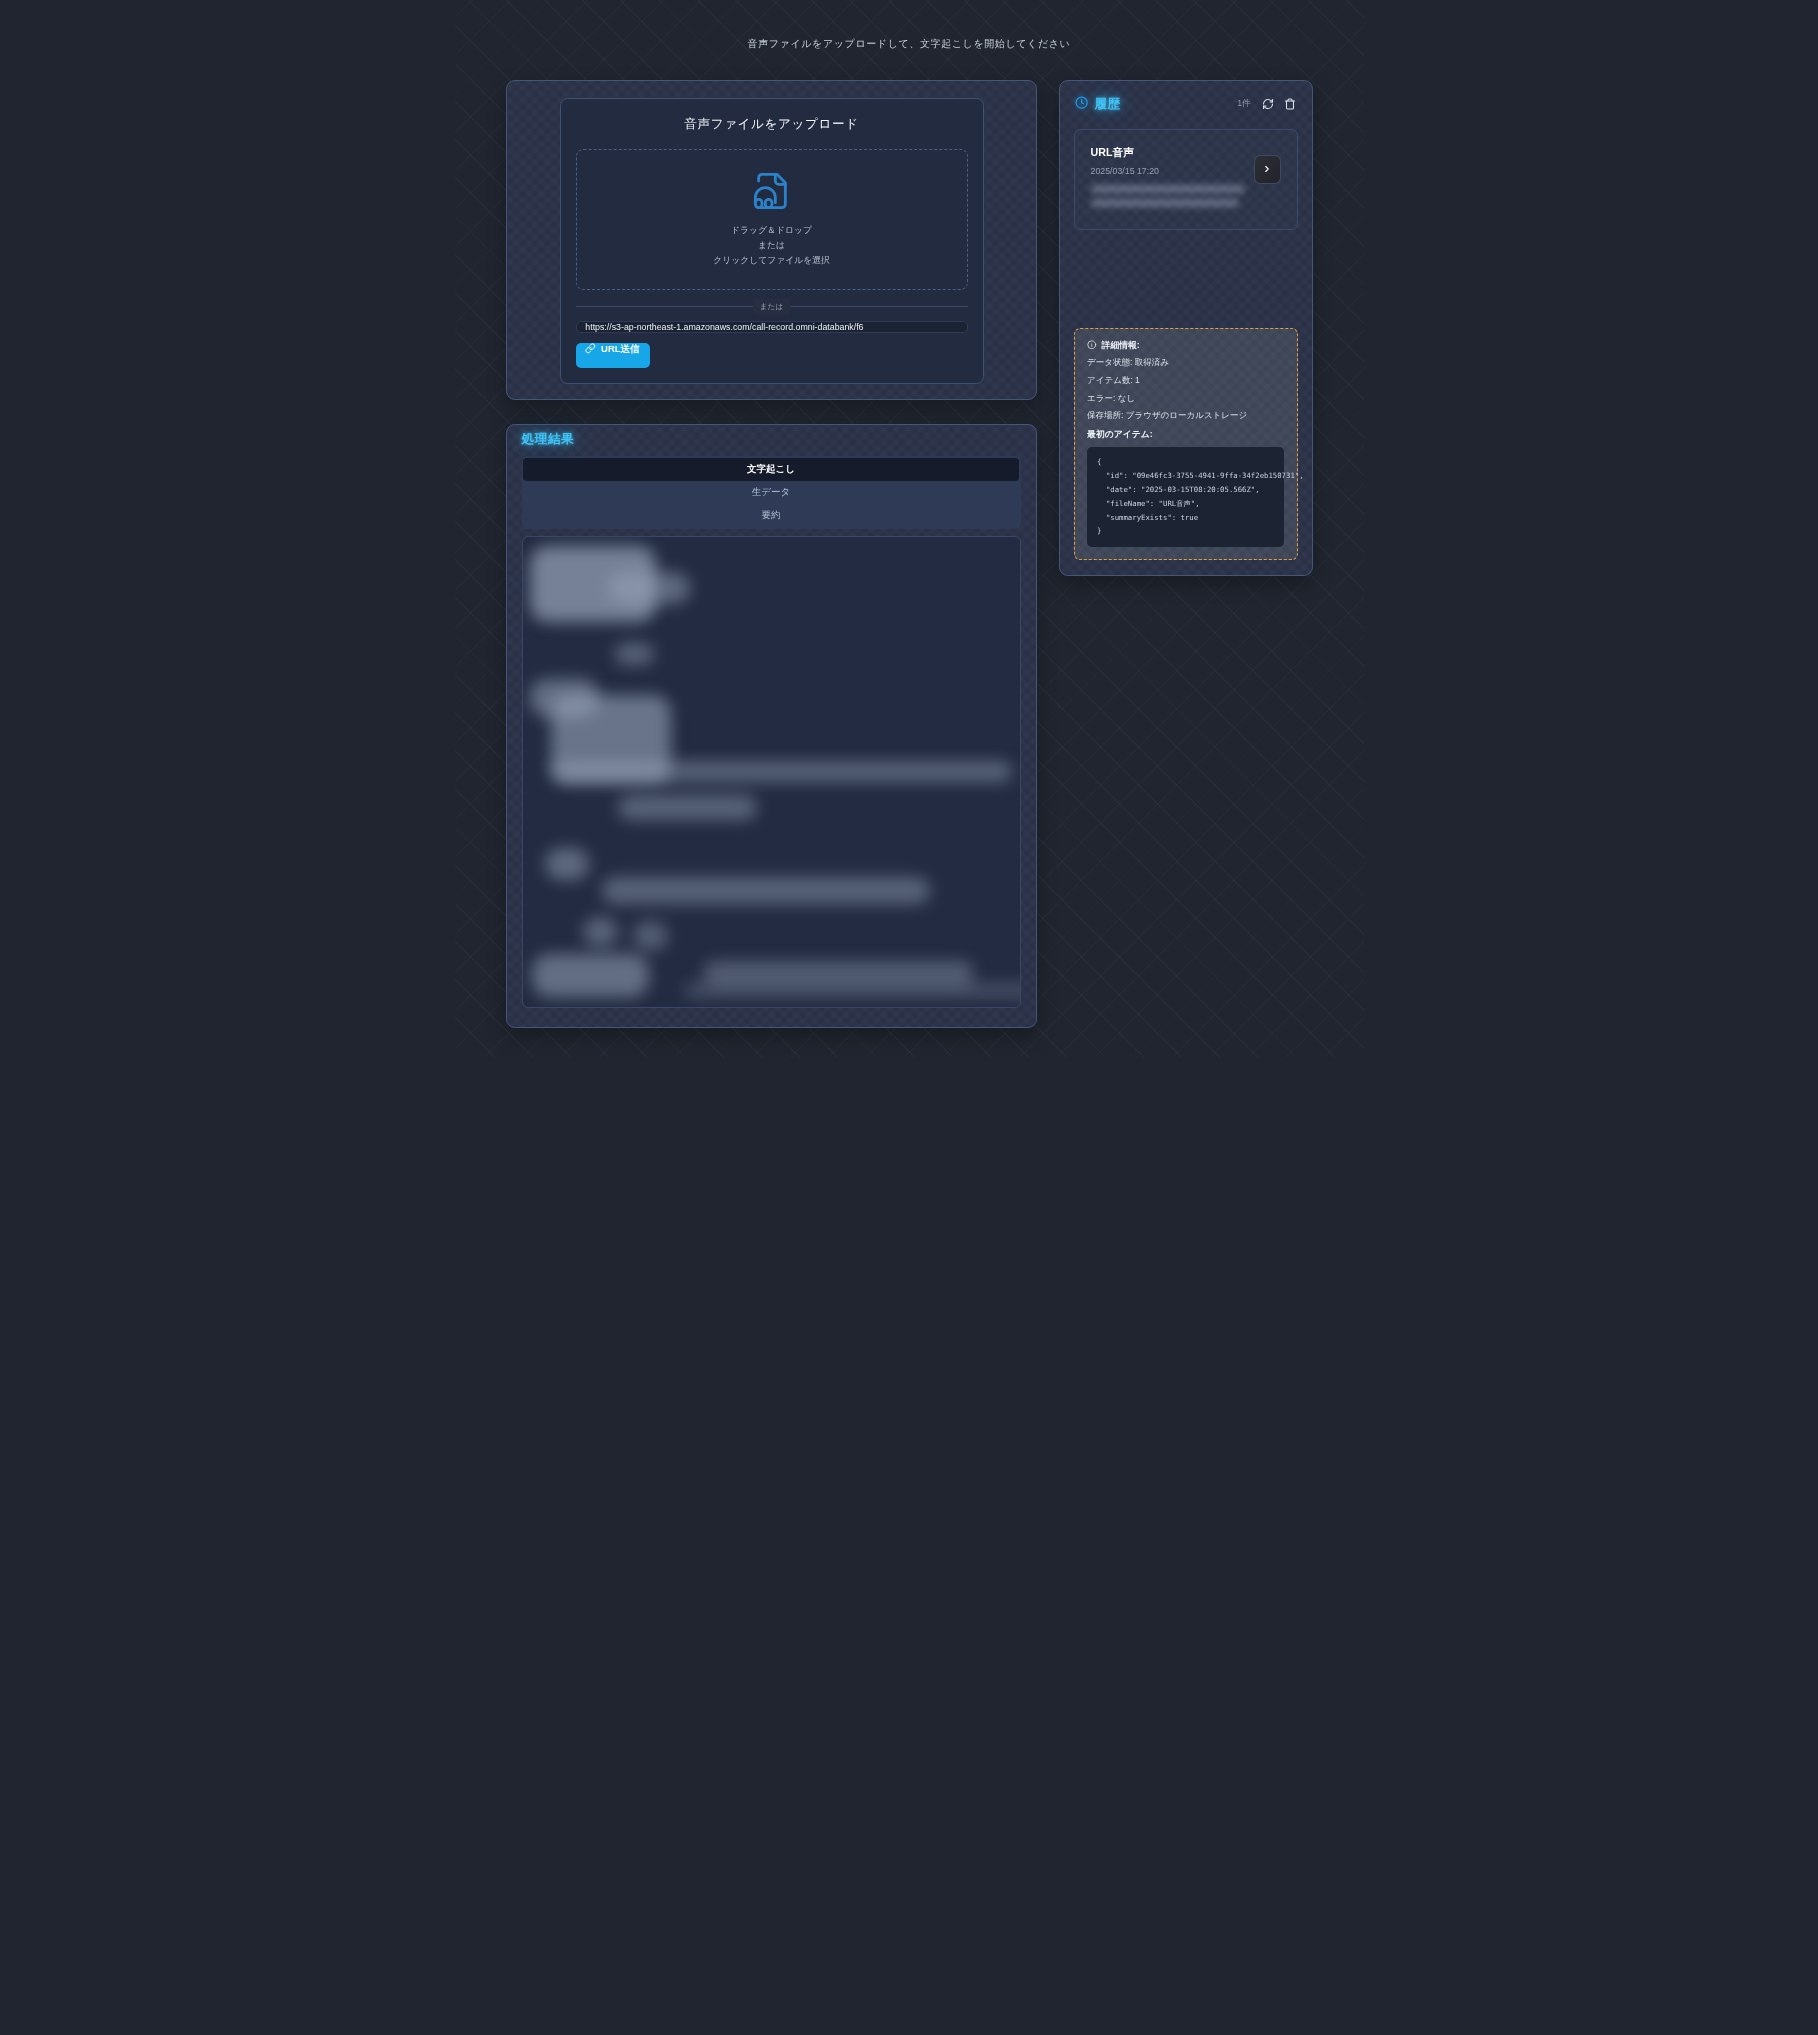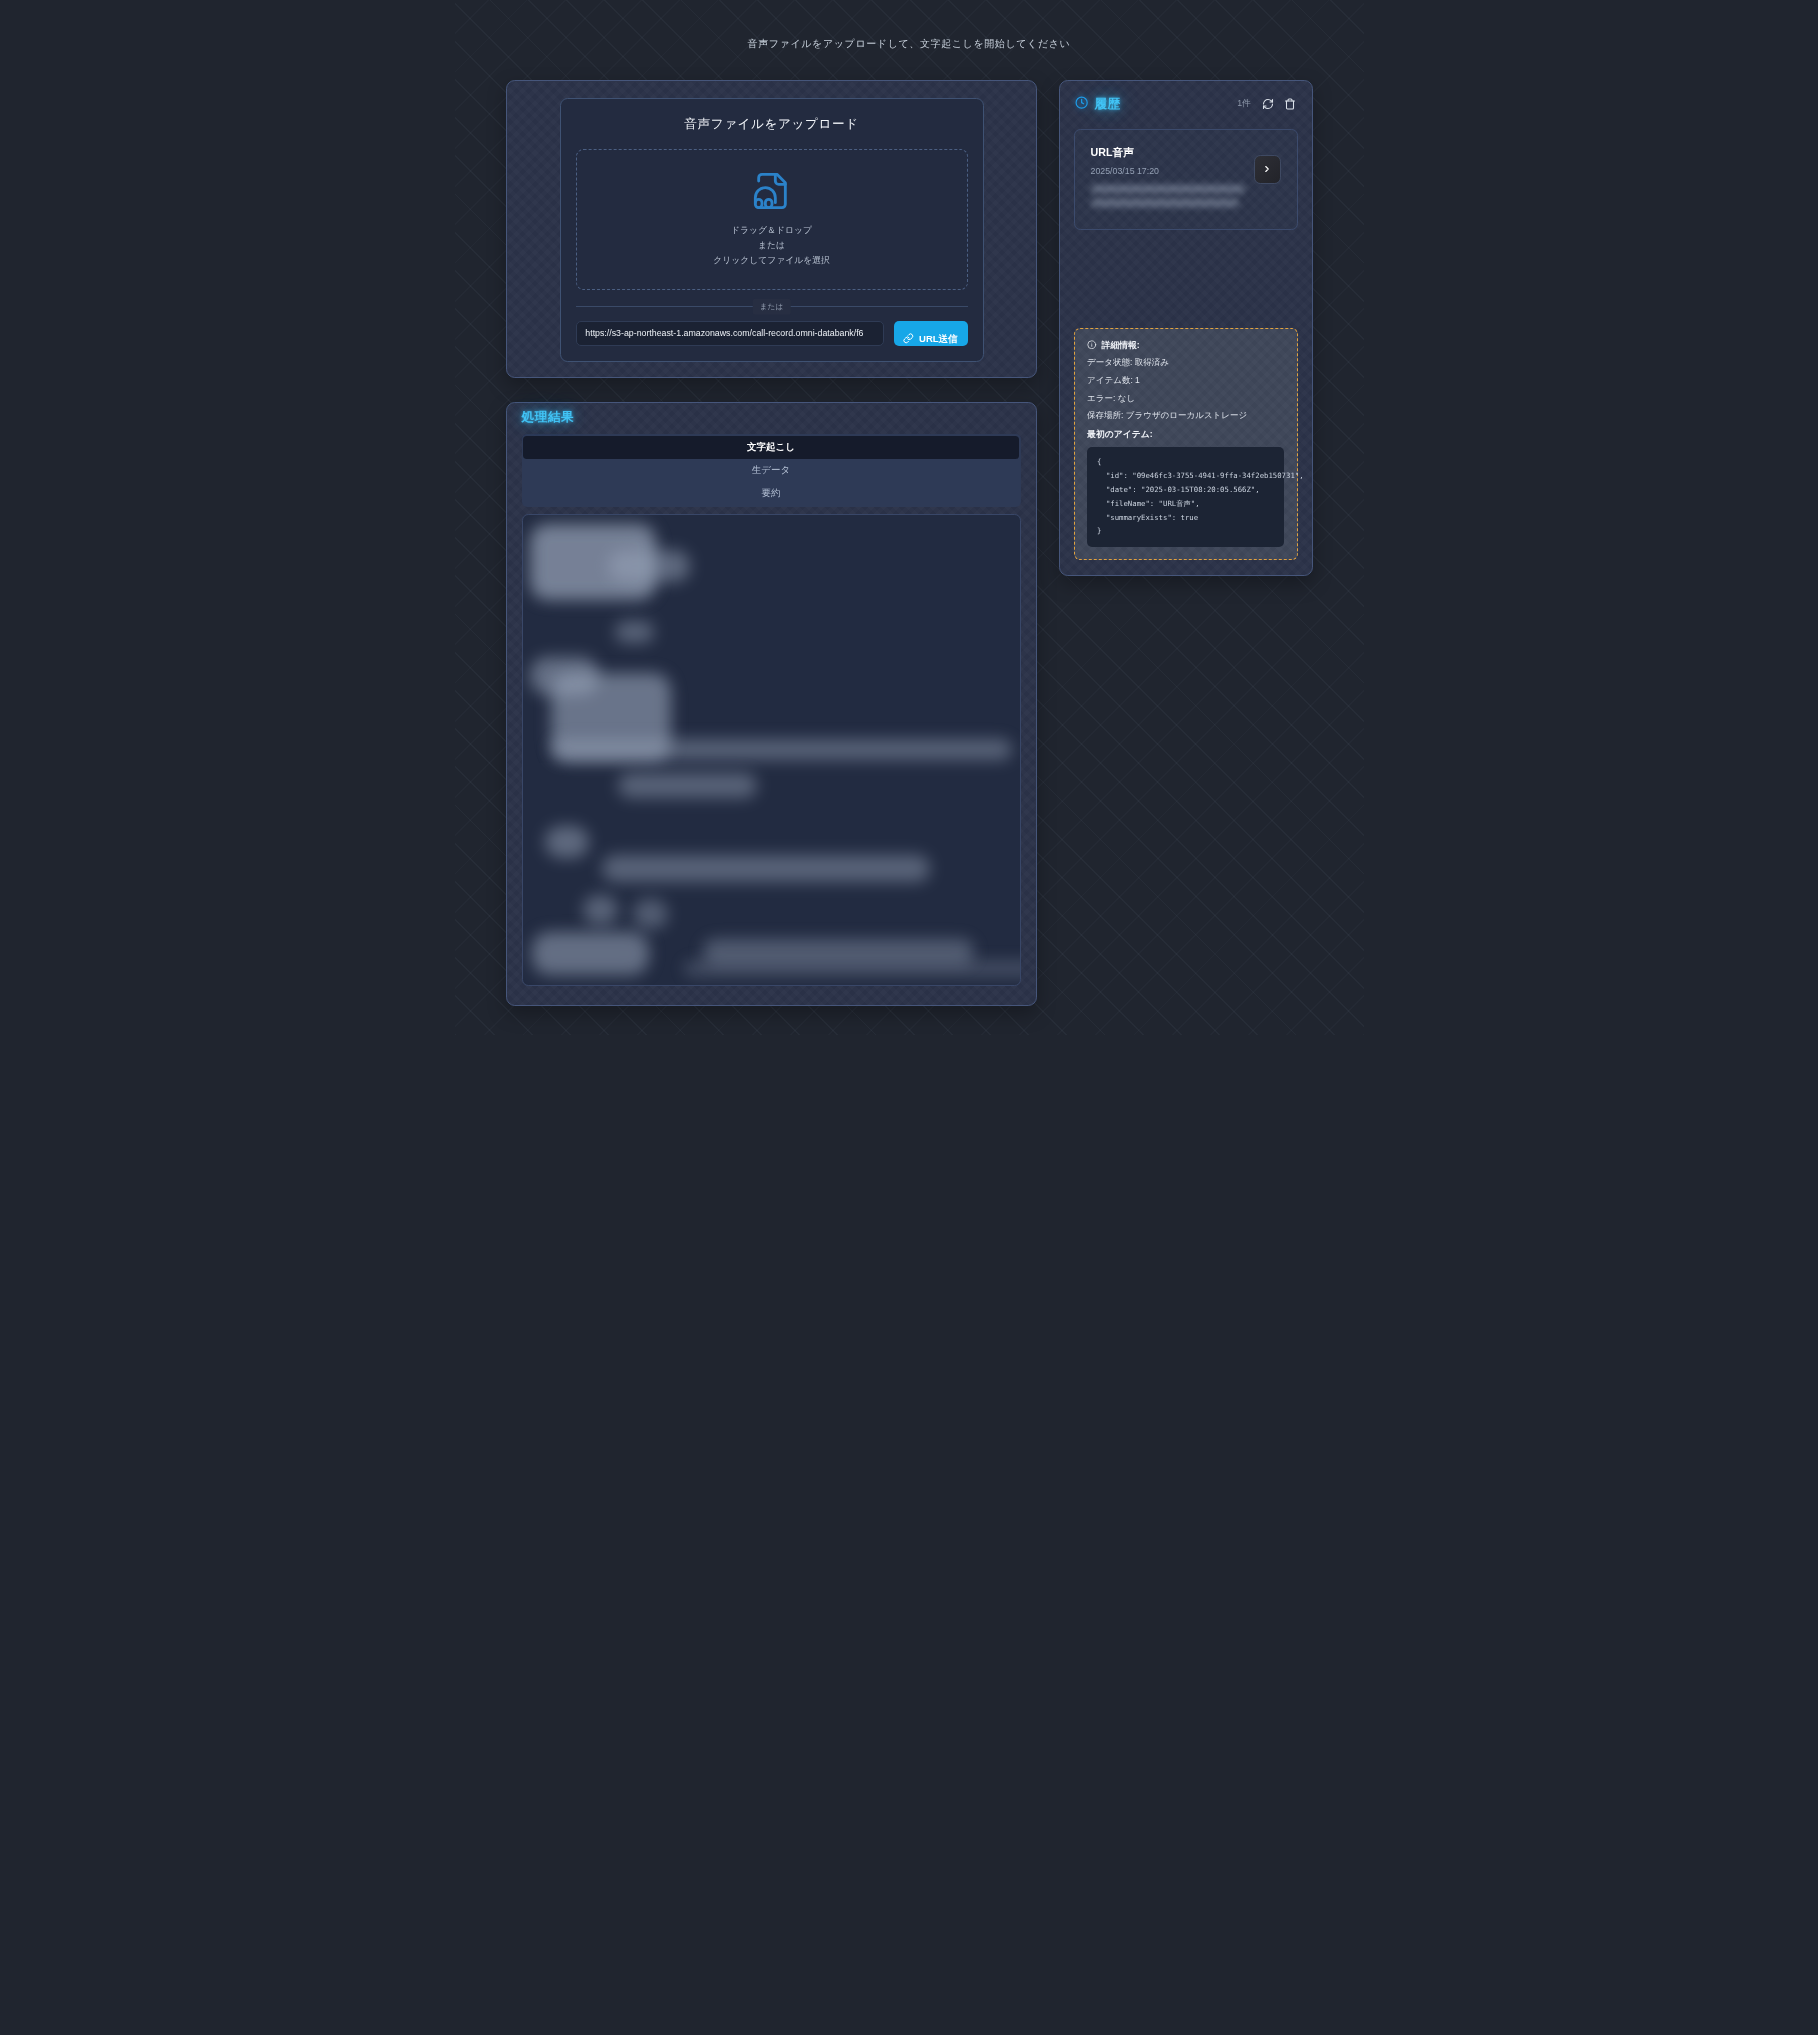--- a/index.html
+++ b/index.html
@@ -49,28 +49,28 @@
     display:flex; flex-direction:column; align-items:center; justify-content:center;
     cursor:pointer;
   }
   .dropzone .dz-icon{ margin-bottom:10px; }
   .dz-line{ font-size:8.8px; color:#b9c3d2; line-height:1.7; text-align:center; }
   .divider{ position:relative; height:0.6px; background:#3a4a68; margin:16.4px 0 14px; }
   .divider span{
     position:absolute; left:50%; top:50%; transform:translate(-50%,-50%);
     background:#272e42; color:#97a2b4; font-size:7.6px; padding:3.2px 7.6px; border-radius:2.5px;
   }
-  .url-row{ display:flex; gap:10px; }
+  .url-row{ display:flex; gap:10px;flex-direction:column; }
   .url-input{
     flex:1; height:25px; background:#1b2233; border:0.6px solid #2f3b55; border-radius:5px;
     color:#eef2f7; font-size:8.8px; padding:0 8.8px; outline:none; white-space:nowrap; overflow:hidden;
   }
   .submit-btn{
     width:74px; height:25px; flex:0 0 auto; background:#17a7e8; border:none; border-radius:5px;
-    color:#fff; font-size:9.5px; font-weight:700; display:flex; align-items:flex-end; justify-content:center; gap:5px;
+    color:#fff; font-size:9.5px; font-weight:700; display:flex; align-items:flex-start; justify-content:center; gap:5px;
     cursor:pointer;
   }
 
   
   .results-card{ padding:6px 15px 19px; }
   .glow-cyan{
     color:#41c3f5; font-size:12.6px; font-weight:700; letter-spacing:0.6px;
     text-shadow:0 0 3.8px rgba(59,195,245,.75),0 0 11.4px rgba(59,195,245,.5),0 0 23px rgba(59,195,245,.3);
   }
   .tabbar{ display:flex; background:#2e3a56; border-radius:5px; padding:1.9px; margin-top:8px;flex-direction:column; }

